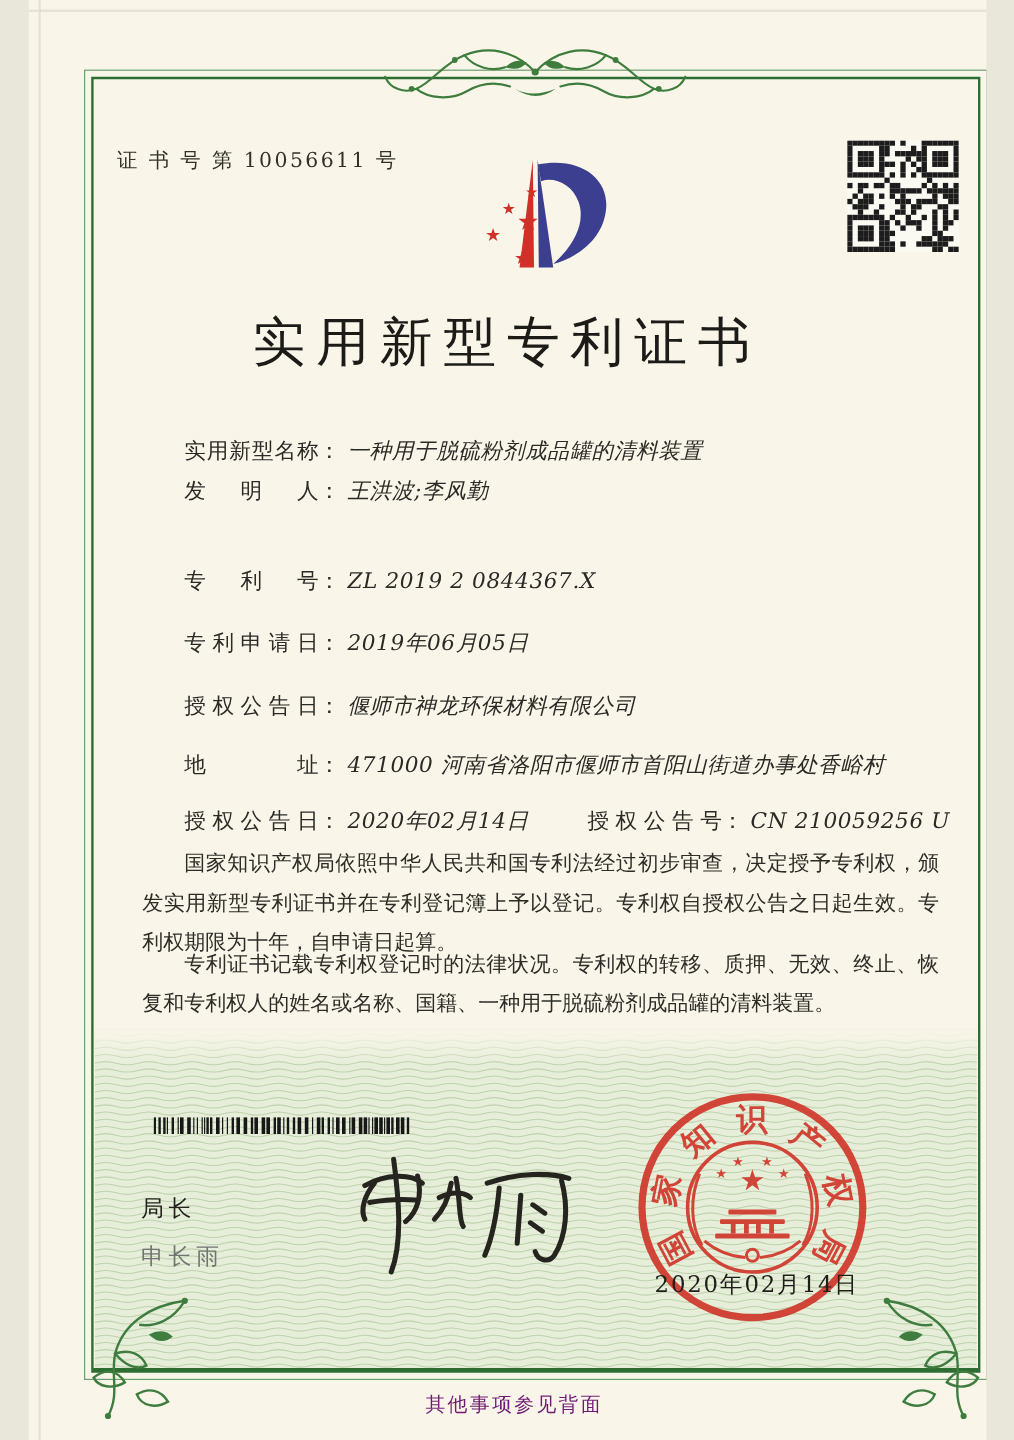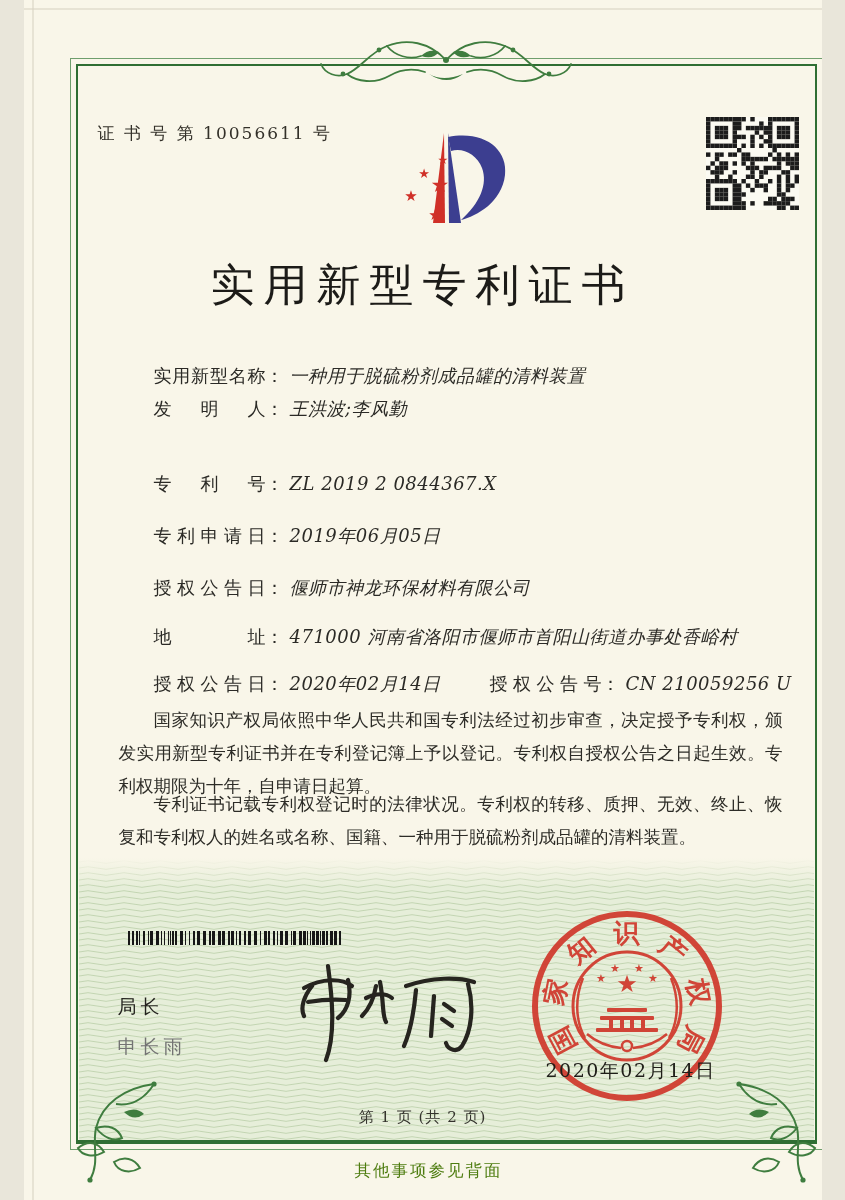--- a/index.html
+++ b/index.html
@@ -35,21 +35,21 @@
   .seal{position:absolute;left:508px;top:911px;width:190px;height:190px;opacity:.93;}
   .seal-ring{position:absolute;inset:0;border:6px solid #d0392c;border-radius:50%;box-sizing:border-box;}
   .seal-char{position:absolute;left:50%;top:50%;width:30px;height:30px;margin:-15px;
     display:flex;align-items:center;justify-content:center;
     font-size:26px;font-weight:700;color:#d0392c;transform-origin:50% 50%;}
   .seal-emblem{position:absolute;left:35px;top:35px;width:120px;height:120px;}
   .seal-date{position:absolute;left:522px;top:1058px;font-size:19px;letter-spacing:1.5px;color:#1f1e19;z-index:6;}
   .page-info{position:absolute;left:0;right:0;top:1108px;text-align:center;font-size:15px;
     letter-spacing:1px;color:#33322c;z-index:4;}
   .back-note{position:absolute;left:0;right:0;top:1160px;text-align:center;font-size:16.5px;
-    letter-spacing:2px;color:#4d7c0f;padding-left:12px;}
+    letter-spacing:2px;color:#701a75;padding-left:12px;}
   .orn-top{position:absolute;left:293px;top:30px;width:259px;height:60px;z-index:3;}
   .orn-bl{position:absolute;left:40px;top:1078px;width:96px;height:106px;z-index:5;}
   .orn-br{position:absolute;left:709px;top:1078px;width:96px;height:106px;z-index:5;transform:scaleX(-1);}
   .z2{z-index:2;} .z3{z-index:3;}
 </style>
 </head>
 <body>
 
 <div class="page">
 
@@ -507,16 +507,15 @@
       <g fill="none" stroke="#d0392c" stroke-width="2.5">
         <path d="M-40,28 Q-26,40 -6,42"></path>
         <path d="M40,28 Q26,40 6,42"></path>
         <circle cx="0" cy="40" r="5"></circle>
       </g>
     </svg>
   </div>
 
   <div class="seal-date">2020年02月14日</div>
 
-  <div class="page-info">第 1 页 (共 2 页)</div>
   <div class="back-note">其他事项参见背面</div>
 
 </div>
 
 </body></html>

